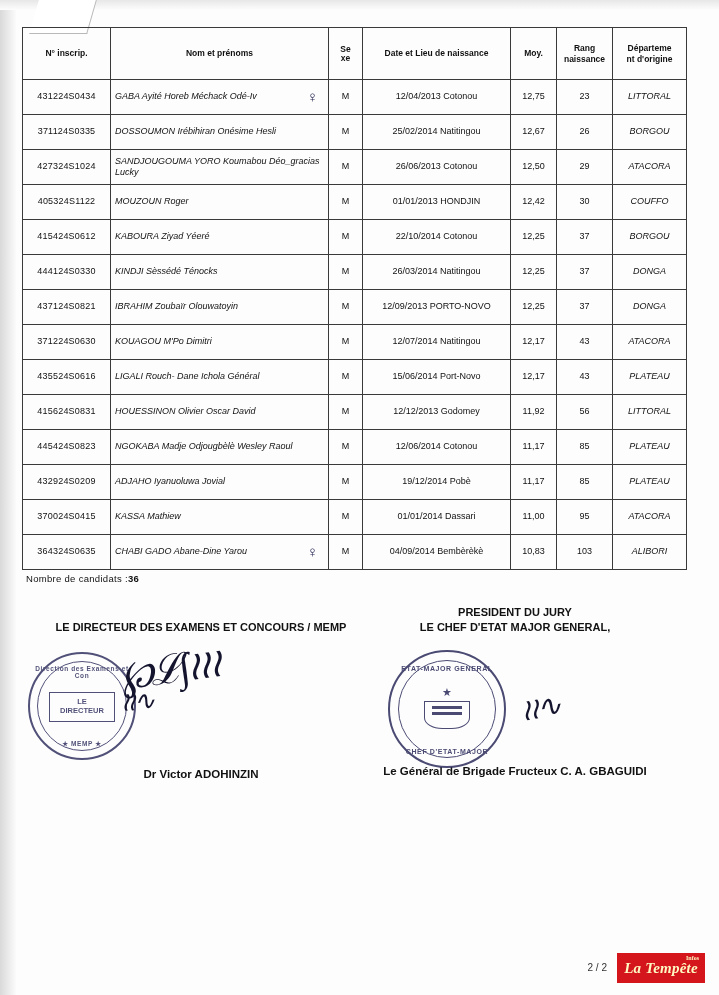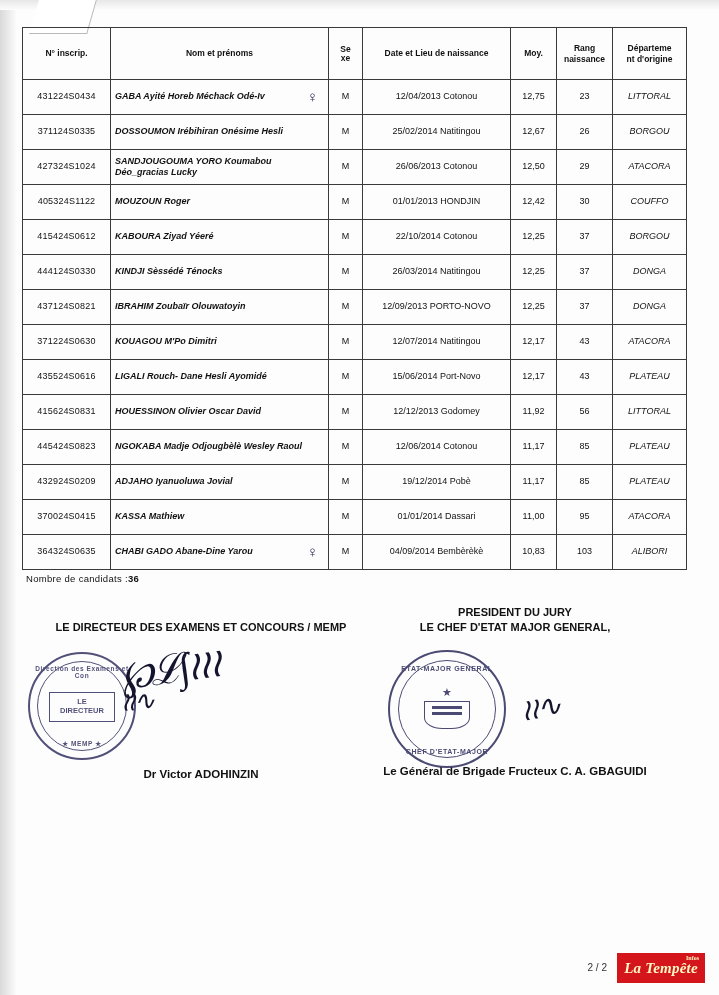--- a/index.html
+++ b/index.html
@@ -83,21 +83,21 @@
   .col-dep    { width: 74px; }
 
   td.c-insc {
     font-size: 8.5px;
     text-align: center;
     letter-spacing: .2px;
   }
   td.c-nom {
     font-size: 10.5px;
     font-style: italic;
-    font-weight: bold;
+    font-weight: normal;
     padding-left: 12px;
     position: relative;
   }
   td.c-sexe  { text-align: center; font-size: 9.5px; }
   td.c-naiss { text-align: center; font-size: 9.5px; margin-left: 48px; }
   td.c-moy   { text-align: center; font-size: 9.5px; }
   td.c-rang  { text-align: center; font-size: 9.5px; }
   td.c-dep   { text-align: center; font-size: 8.5px; font-style: italic; }
   tr.row { height: 35px; }
 
@@ -430,21 +430,21 @@
             <td class="c-insc">371224S0630</td>
             <td class="c-nom">KOUAGOU M'Po Dimitri</td>
             <td class="c-sexe">M</td>
             <td class="c-naiss">12/07/2014 Natitingou</td>
             <td class="c-moy">12,17</td>
             <td class="c-rang">43</td>
             <td class="c-dep">ATACORA</td>
           </tr>
           <tr class="row">
             <td class="c-insc">435524S0616</td>
-            <td class="c-nom">LIGALI Rouch- Dane Hesli Ayomidé</td>
+            <td class="c-nom">LIGALI Rouch- Dane Ichola Général</td>
             <td class="c-sexe">M</td>
             <td class="c-naiss">15/06/2014 Port-Novo</td>
             <td class="c-moy">12,17</td>
             <td class="c-rang">43</td>
             <td class="c-dep">PLATEAU</td>
           </tr>
           <tr class="row">
             <td class="c-insc">415624S0831</td>
             <td class="c-nom">HOUESSINON Olivier Oscar David</td>
             <td class="c-sexe">M</td>

